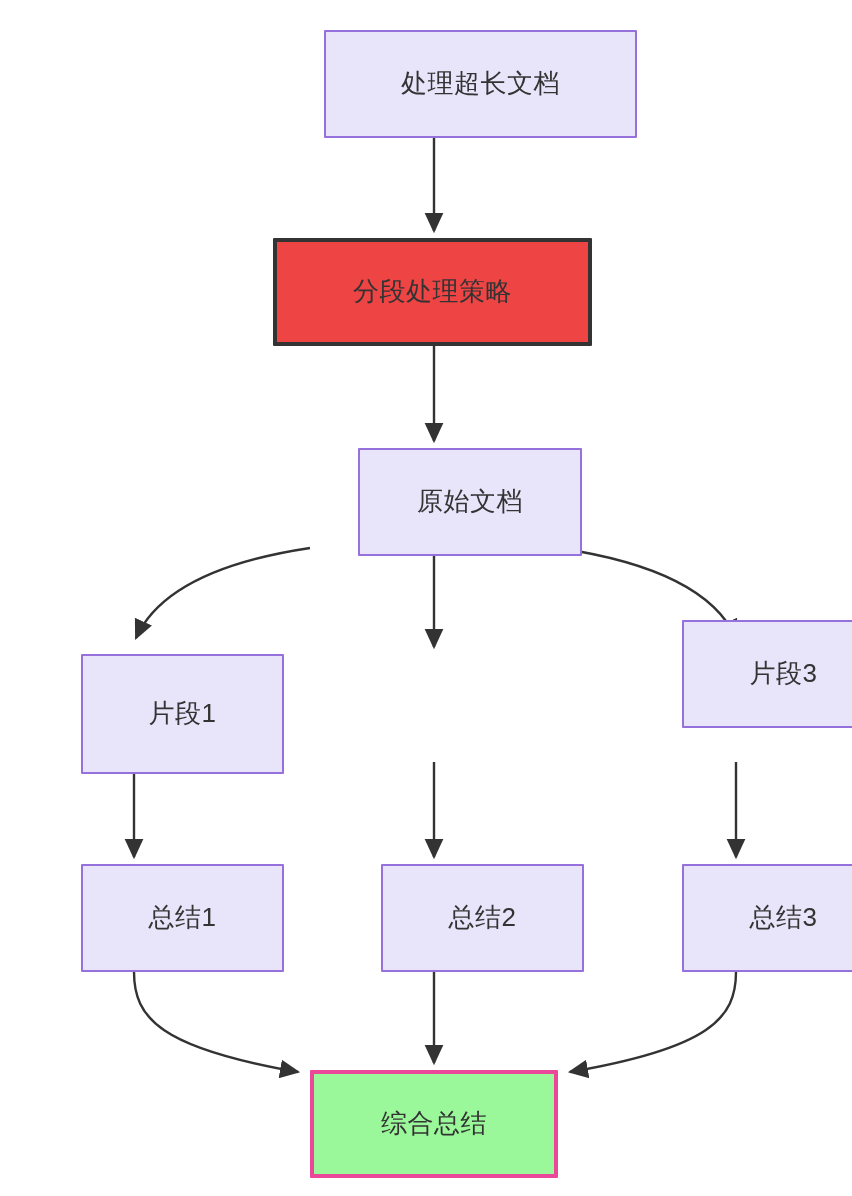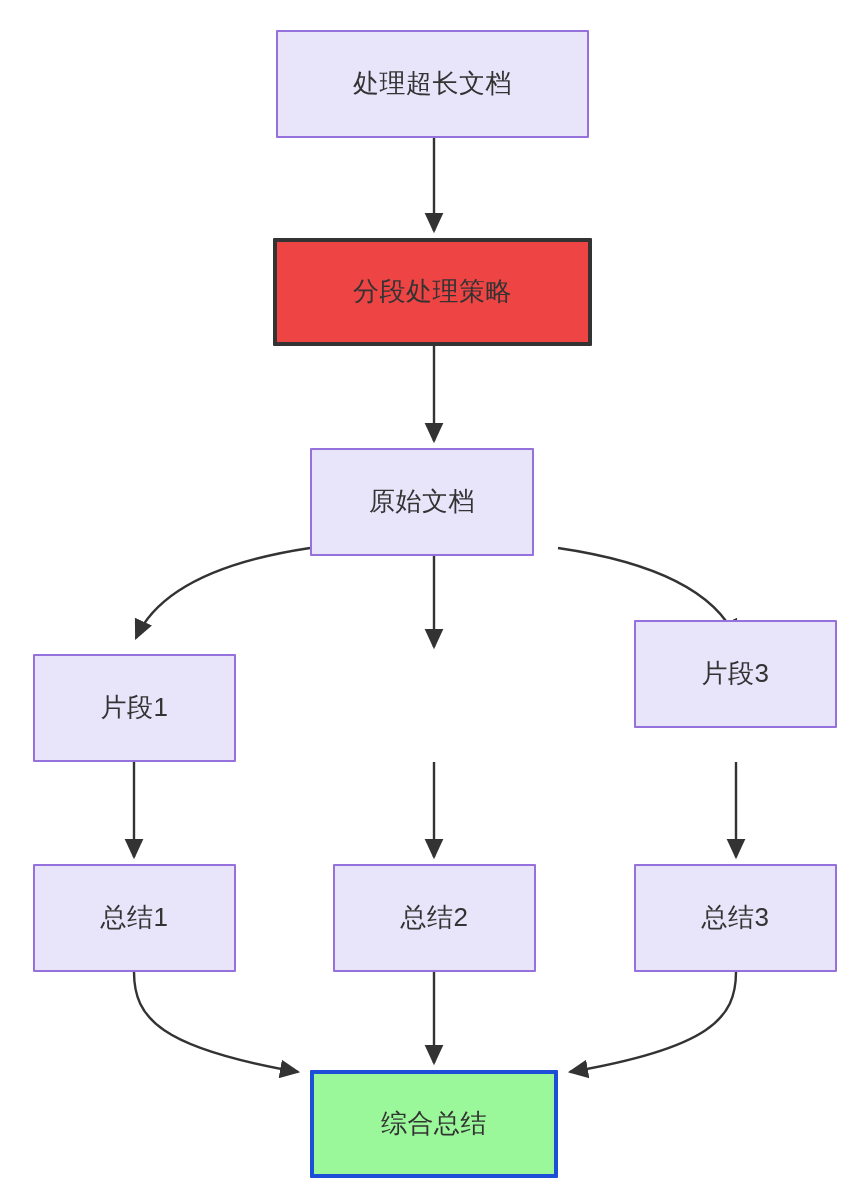--- a/index.html
+++ b/index.html
@@ -40,29 +40,30 @@
     color: #333333;
     font-size: 26px;
     line-height: 1.2;
     letter-spacing: 0.5px;
     white-space: nowrap;
   }
   .node-normal {
     background: #e8e4fa;
     border: 2px solid #9670db;
     border-radius: 1px;
+    margin-left: 48px;
   }
   .node-strategy {
     background: #ef4444;
     border: 4px solid #333333;
     border-radius: 1px;
   }
   .node-final {
     background: #9bf89a;
-    border: 4px solid #1d4ed8;
+    border: 4px solid #ec4899;
     border-radius: 1px;
   }
   .node-label {
     display: block;
     pointer-events: none;
   }
 </style>
 </head>
 <body>
 
@@ -98,21 +99,21 @@
   </div>
 
   <div class="node node-strategy" style="left:273px; top:238px; width:319px; height:108px;">
     <span class="node-label">分段处理策略</span>
   </div>
 
   <div class="node node-normal" style="left:310px; top:448px; width:224px; height:108px;">
     <span class="node-label">原始文档</span>
   </div>
 
-  <div class="node node-normal" style="left:33px; top:654px; width:203px; height:108px;">
+  <div class="node node-normal" style="left:33px; top:654px; width:203px; height:120px;">
     <span class="node-label">片段1</span>
   </div>
 
 
   <div class="node node-normal" style="left:634px; top:620px; width:203px; height:108px;">
     <span class="node-label">片段3</span>
   </div>
 
   <div class="node node-normal" style="left:33px; top:864px; width:203px; height:108px;">
     <span class="node-label">总结1</span>

